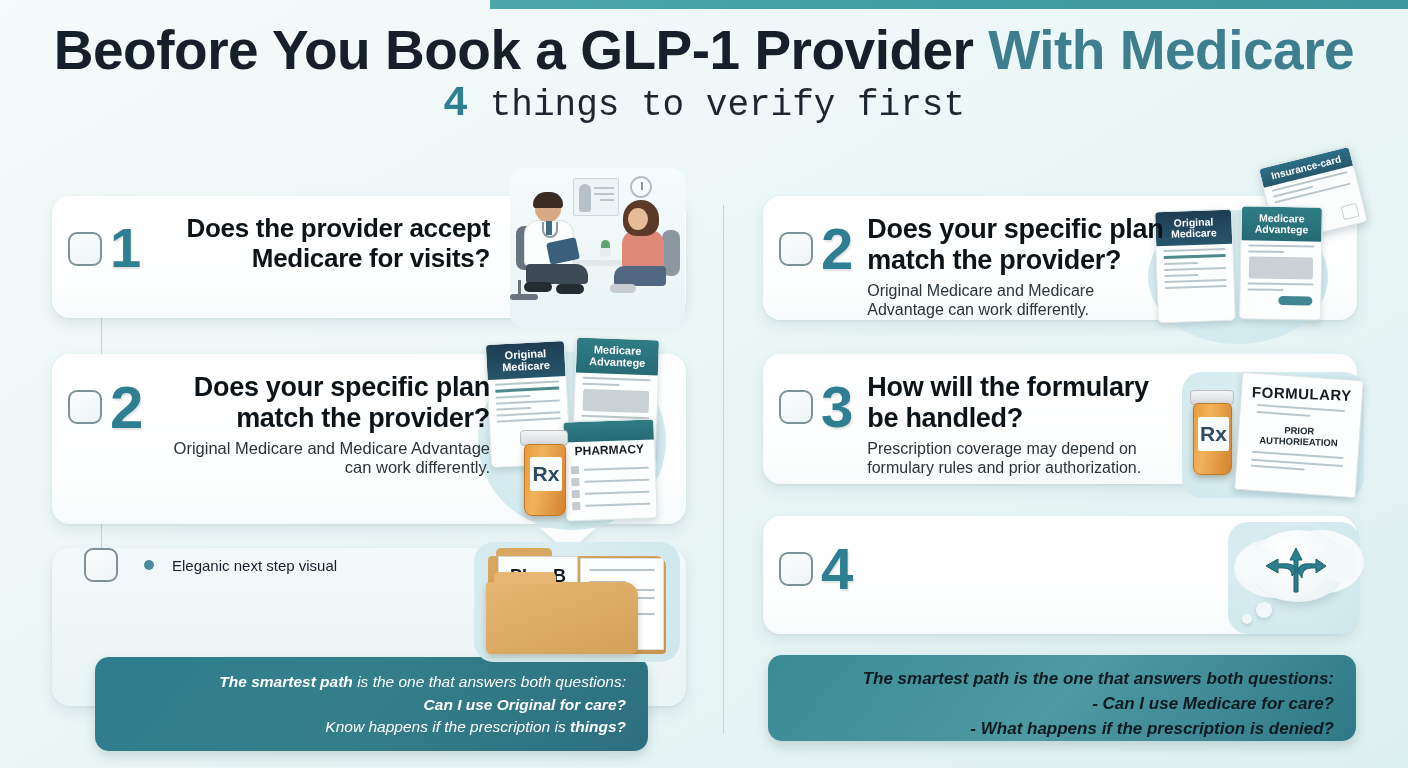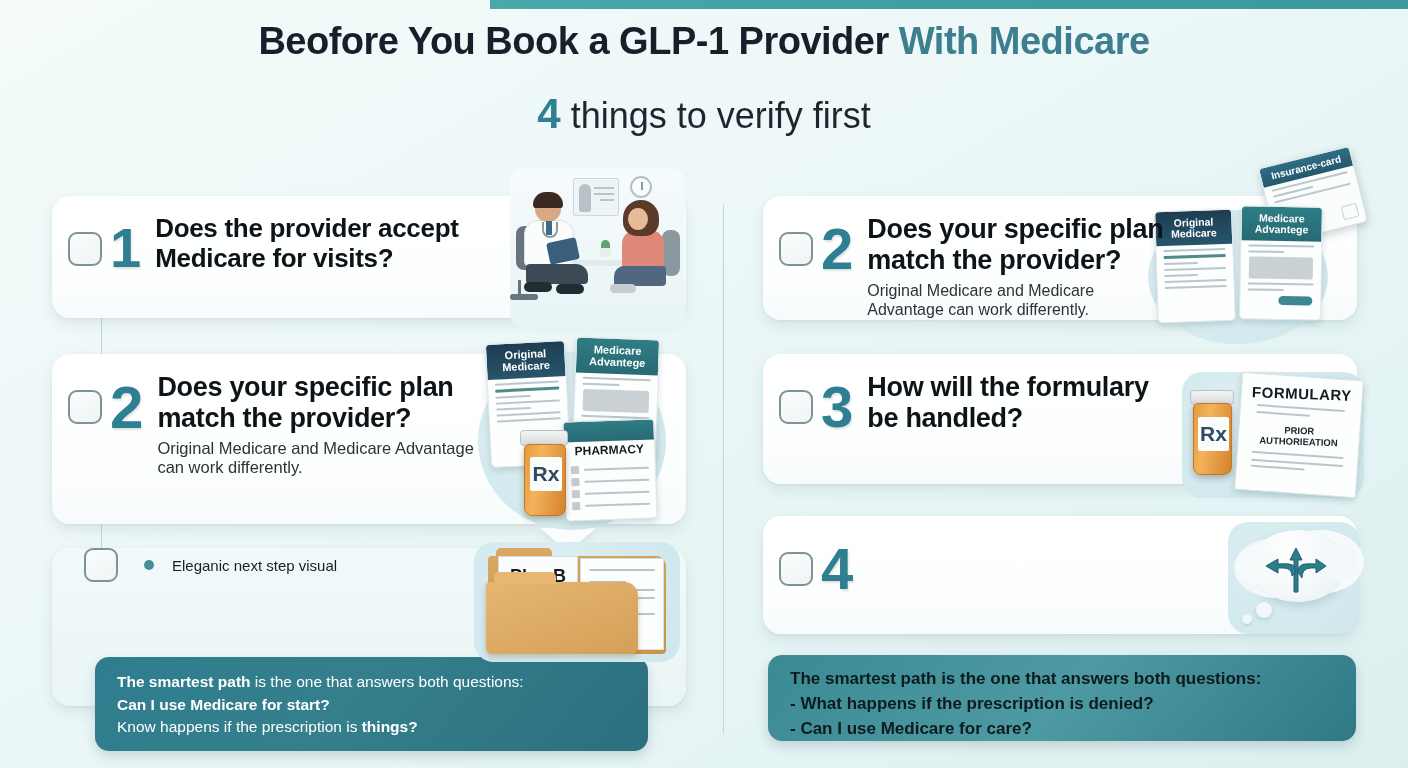--- a/index.html
+++ b/index.html
@@ -15,25 +15,25 @@
     background: linear-gradient(150deg, #f4fbfa 0%, #eef8f8 35%, #e6f4f4 70%, #dcefef 100%);
   }
   .top-bar {
     position: absolute; left: 490px; top: 0; width: 918px; height: 9px;
     background: linear-gradient(90deg, #4aa8ab 0%, #3f9ea3 50%, #3c989e 100%);
   }
 
   
   .header { position: absolute; left: 0; top: 22px; width: 1408px; text-align: center; }
   .title {
-    font-size: 38px; font-weight: bold; letter-spacing: -0.5px;
+    font-size: 55px; font-weight: bold; letter-spacing: -0.5px;
     color: #16202a; line-height: 1.05; white-space: nowrap;
   }
   .title .accent { color: #3d7f8e; }
-  .subtitle { margin-top: 28px; font-size: 36px; color: #1d262e; font-weight: 400; }
+  .subtitle { margin-top: 0; font-size: 36px; color: #1d262e; font-weight: 400; font-family: Liberation Mono, monospace; }
   .subtitle .num { color: #2f7f93; font-weight: bold; font-size: 42px; }
 
   
   .divider {
     position: absolute; left: 723px; top: 205px; width: 1px; height: 528px;
     background: #c2d6d8;
   }
 
   
   .col-left  { position: absolute; left: 52px;  top: 196px; width: 634px; }
@@ -107,30 +107,31 @@
 
   
   .rcard { height: 124px; }
   .rcard2 { margin-top: 0; }
   .rcard3 { margin-top: 34px; height: 130px; }
   .rcard4 { margin-top: 32px; height: 118px; }
   .rcard .q-title { font-size: 27px; }
   .rcard .q-sub { font-size: 16px; }
   .rcard .num-badge { font-size: 58px; }
   .rcard .txt { padding-right: 170px; }
-  .lcard1 .txt, .lcard2 .txt { padding-right: 180px; }
+  .lcard1 .txt, .lcard2 .txt { padding-right: 180px; text-align: right; }
 
   
   .banner {
     border-radius: 14px;
-    text-align: left;
+    text-align: right;
     color: #ffffff;
     padding: 16px 22px;
     line-height: 1.46;
     box-shadow: 0 5px 12px rgba(30,70,80,0.18);
+    font-style: italic;
   }
   .banner b { font-weight: bold; }
   .banner-left {
     position: absolute; left: 95px; top: 657px; width: 553px; height: 94px;
     background: linear-gradient(130deg, #2e7d8e 0%, #357f8c 45%, #2c6f80 100%);
     font-size: 15.5px; padding-top: 14px;
   }
   .banner-right {
     position: absolute; left: 768px; top: 655px; width: 588px; height: 86px;
     background: linear-gradient(130deg, #3a8a94 0%, #4e9aa2 50%, #2f7986 100%);
@@ -314,21 +315,21 @@
       </div>
     </div>
   </div>
 
   <div class="notch"></div>
 
   <div class="banner banner-left">
     <div>
       <b>The smartest path</b><span> is the one that answers both questions:</span>
     </div>
-    <div><b>Can I use Medicare for start?</b></div>
+    <div><b>Can I use Original for care?</b></div>
     <div>
       <span>Know happens if the prescription is </span><b>things?</b>
     </div>
   </div>
 
   <div class="col-right">
 
     <div class="card rcard rcard2">
       <div class="card-inner">
         <div class="checkbox"></div>
@@ -339,38 +340,39 @@
         </div>
       </div>
     </div>
 
     <div class="card rcard rcard3">
       <div class="card-inner">
         <div class="checkbox"></div>
         <div class="num-badge">3</div>
         <div class="txt">
           <div class="q-title">How will the formulary be handled?</div>
+          <div class="q-sub">Prescription coverage may depend on formulary rules and prior authorization.</div>
         </div>
       </div>
     </div>
 
     <div class="card rcard rcard4">
       <div class="card-inner">
         <div class="checkbox"></div>
         <div class="num-badge">4</div>
         <div class="txt">
         </div>
       </div>
     </div>
   </div>
 
   <div class="banner banner-right">
     <div class="ln">The smartest path is the one that answers both questions:</div>
+    <div class="ln">- Can I use Medicare for care?</div>
     <div class="ln">- What happens if the prescription is denied?</div>
-    <div class="ln">- Can I use Medicare for care?</div>
   </div>
 
   <div class="illo consult">
     <div class="cs-wall"></div>
     <div class="cs-poster">
         <i></i>
         <s></s>
         <s></s>
         <s></s>
       </div>

